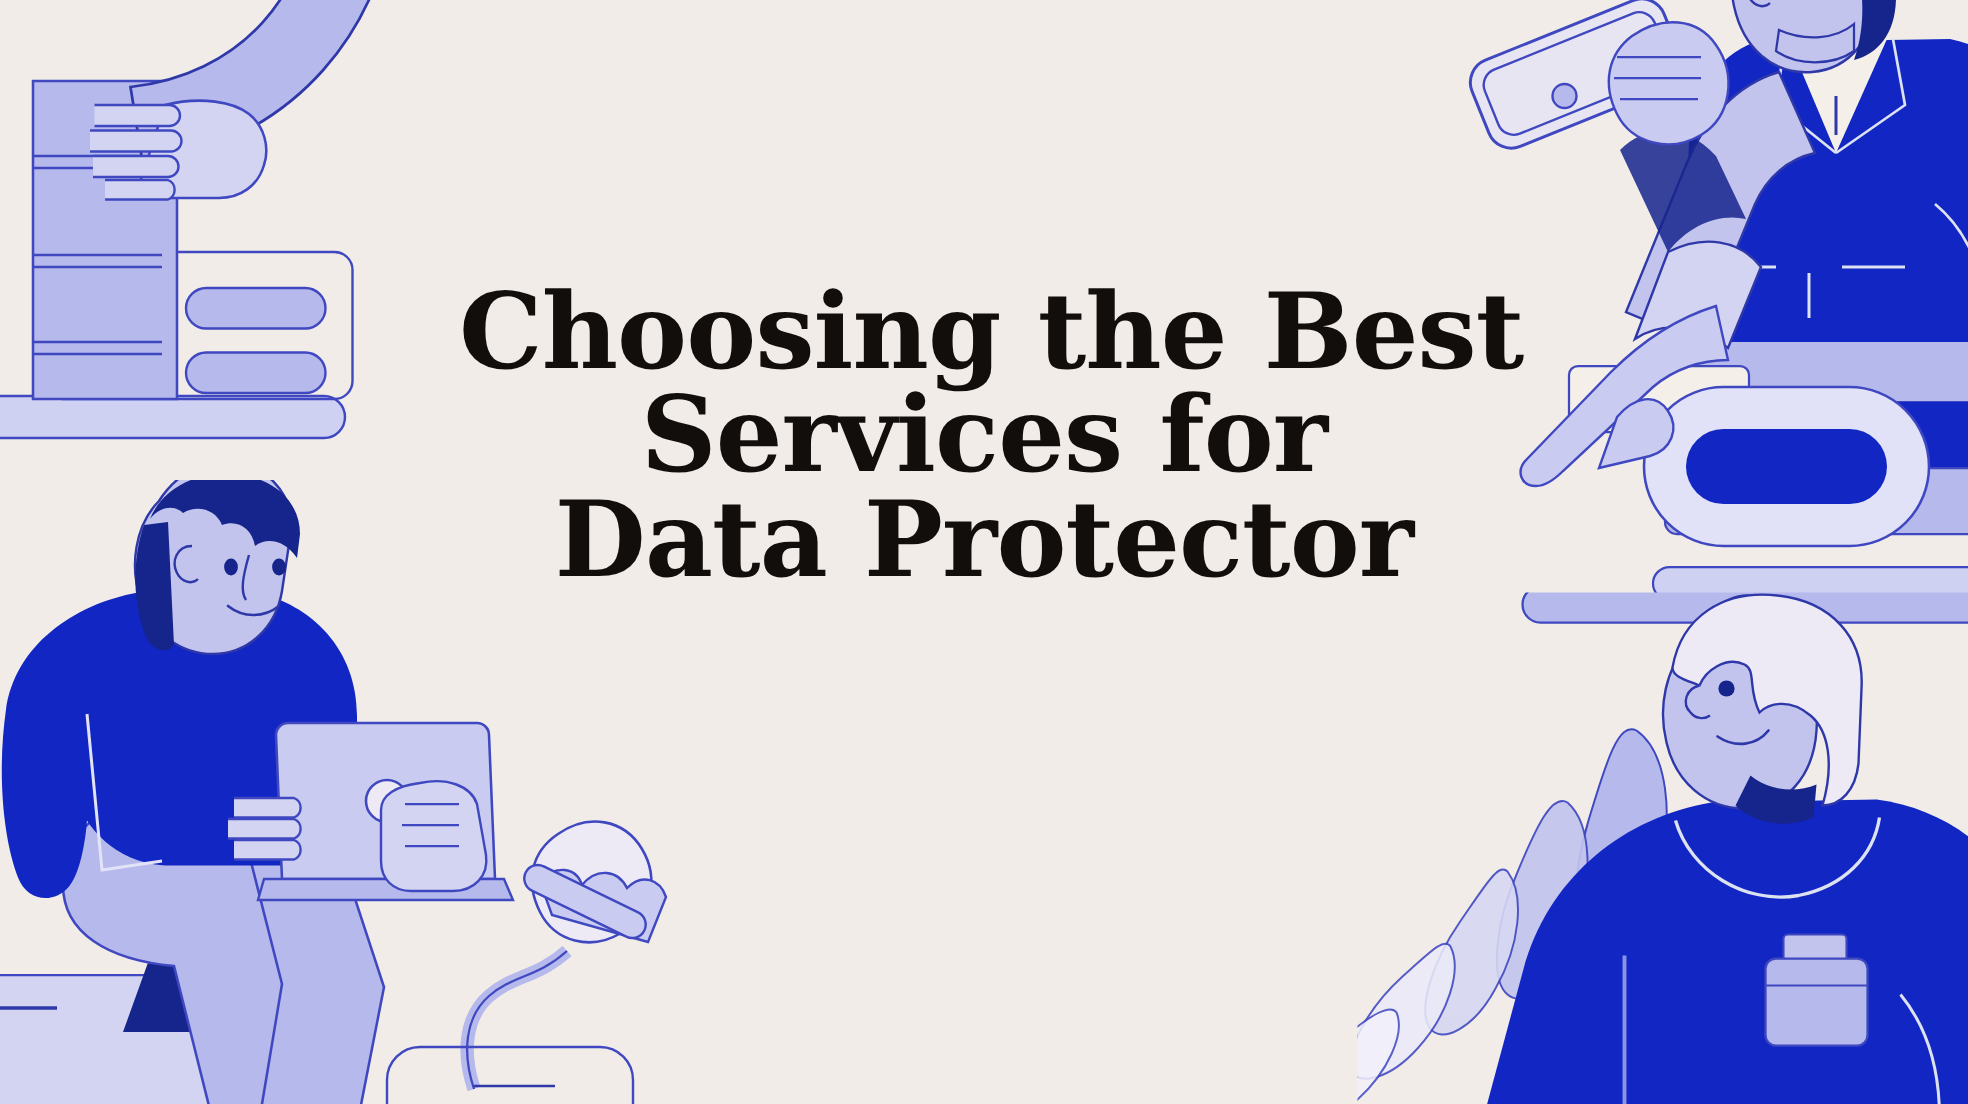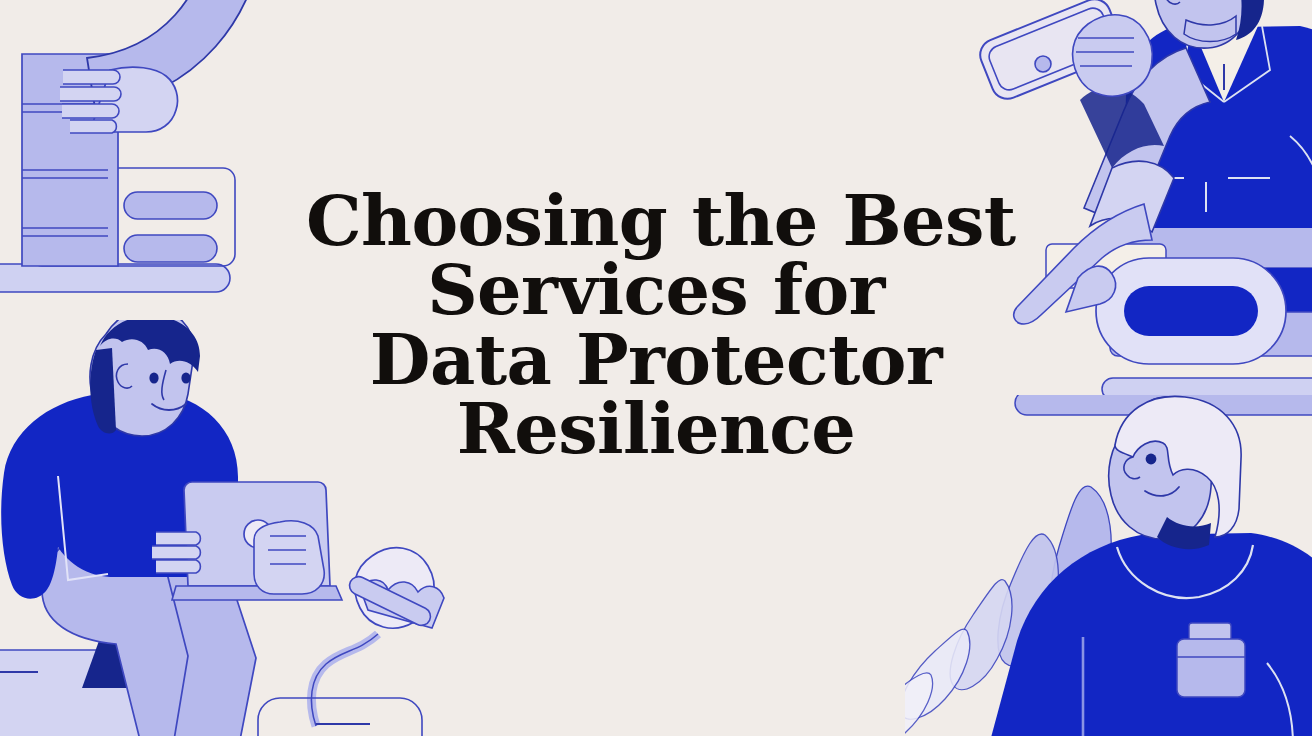--- a/index.html
+++ b/index.html
@@ -222,17 +222,16 @@
       <rect x="272" y="244" width="68" height="58" rx="7" fill="#B6B9EC" stroke="#3F48C0" stroke-width="1.5"></rect>
       <line x1="272" y1="262" x2="340" y2="262" stroke="#3F48C0" stroke-width="1.4"></line>
     </g>
   </svg>
 
   <div id="title-block">
     <h1>
       <span class="tline">Choosing the Best</span>
       <span class="tline">Services for</span>
       <span class="tline">Data Protector</span>
-      <span class="tline">Resilience</span>
     </h1>
   </div>
 
 </div>
 
 </body></html>

